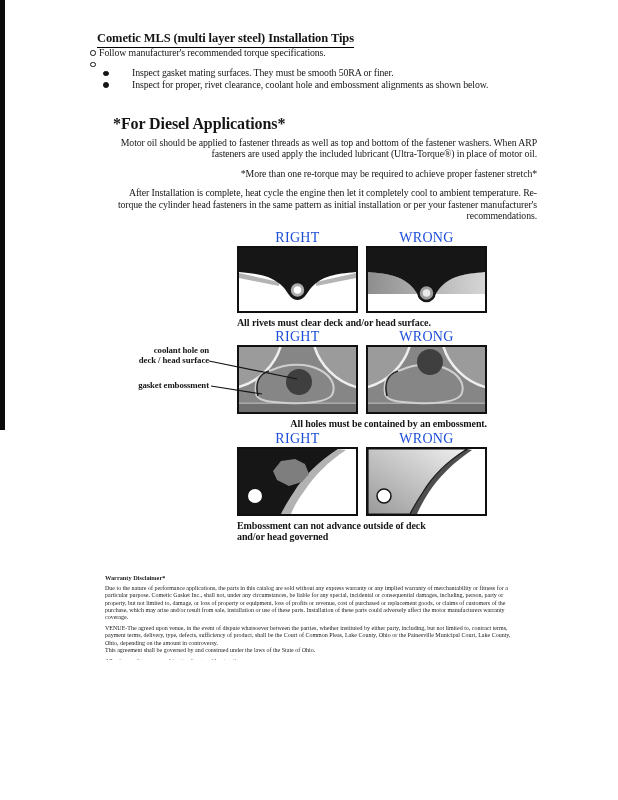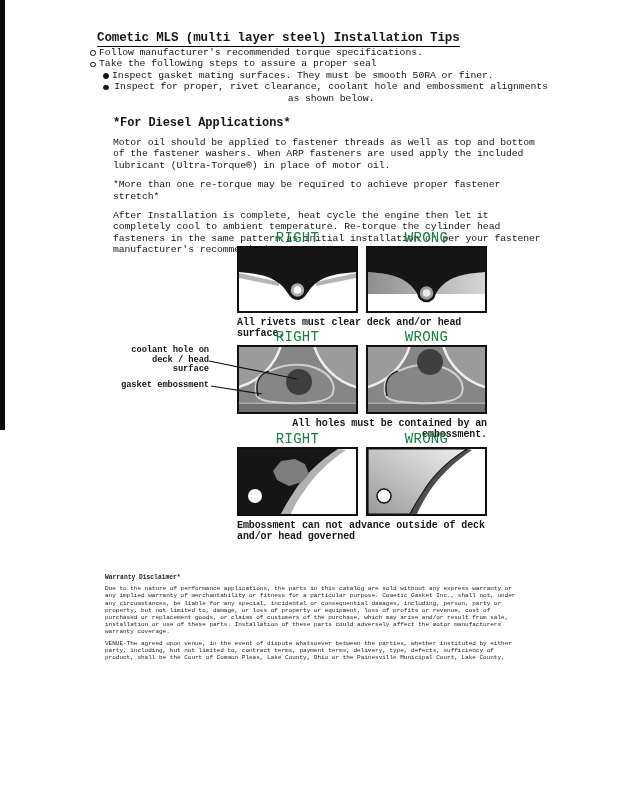--- a/index.html
+++ b/index.html
@@ -1,42 +1,42 @@
 <!DOCTYPE html>
 <html><head>
 <meta charset="utf-8">
 <style>
   html,body{margin:0;padding:0;background:#ffffff;}
   #page{
     position:relative;width:618px;height:660px;background:#ffffff;overflow:hidden;
-    font-family:Liberation Mono, monospace;color:#161616;
+    font-family:Liberation Serif, serif;color:#161616;
     -webkit-font-smoothing:antialiased;
   }
   .abs{position:absolute;}
   
   #edge-bar{left:0;top:8;width:5px;height:430px;background:#0a0a0a;}
   
   #title{left:97px;top:31px;font-size:12.5px;font-weight:bold;letter-spacing:-.1px;
     border-bottom:1.5px solid #000;padding-bottom:1px;}
   
   #tips{left:90px;top:47px;width:460px;font-size:9.8px;line-height:11.4px;letter-spacing:-.1px;text-align:center;}
   .tip-row{display:flex;align-items:flex-start;}
-  .tip-row.sub{padding-left:13px;}
+  .tip-row.sub{padding-left:13px;gap:20px;}
   .marker{flex:0 0 auto;width:3.6px;height:3.6px;border-radius:50%;margin:3.4px 3.5px 0 0;}
   .marker.open{border:1px solid #161616;}
   .marker.fill{background:#161616;border:1px solid #161616;}
   
   #diesel{left:113px;top:117px;width:432px;font-size:9.8px;line-height:11.4px;letter-spacing:-.1px;}
-  #diesel h3{margin:0 0 7px 0;font-size:12px;line-height:13px;}
-  #diesel p{margin:0 0 8px 0;}
+  #diesel h3{margin:0 0 7px 0;font-size:16px;line-height:13px;}
+  #diesel p{margin:0 8px 8px 0;text-align:right;}
   
   .figure{left:237px;width:250px;}
   #fig1{top:231px;} #fig2{top:330px;} #fig3{top:432px;}
   .label-row{display:flex;height:14px;}
-  .rw-label{width:121px;font-size:14px;line-height:14px;text-align:center;color:#15803d;letter-spacing:.3px;}
+  .rw-label{width:121px;font-size:14px;line-height:14px;text-align:center;color:#1d4ed8;letter-spacing:.3px;}
   .rw-label.wrong{margin-left:8px;}
   .box-row{display:flex;margin-top:1px;}
   .dbox{border:2px solid #101010;width:117px;background:#fff;font-size:0;line-height:0;}
   .dbox + .dbox{margin-left:8px;}
   .caption{font-size:10px;font-weight:bold;line-height:11px;letter-spacing:-.1px;color:#161616;}
   #fig1 .caption{margin-top:4px;}
   #fig2 .caption{margin-top:4px;text-align:right;}
   #fig3 .caption{margin-top:4px;}
   
   #callout-coolant{left:118px;top:346px;width:91px;text-align:right;
@@ -61,21 +61,20 @@
 
   <div class="abs" id="title">Cometic MLS (multi layer steel) Installation Tips</div>
 
   <div class="abs" id="tips">
     <div class="tip-row">
       <span class="marker open"></span>
       <span>Follow manufacturer's recommended torque specifications.</span>
     </div>
     <div class="tip-row">
       <span class="marker open"></span>
-      <span>Take the following steps to assure a proper seal</span>
     </div>
     <div class="tip-row sub">
       <span class="marker fill"></span>
       <span>Inspect gasket mating surfaces.  They must be smooth 50RA or finer.</span>
     </div>
     <div class="tip-row sub">
       <span class="marker fill"></span>
       <span>Inspect for proper, rivet clearance, coolant hole and embossment alignments as shown below.</span>
     </div>
   </div>

